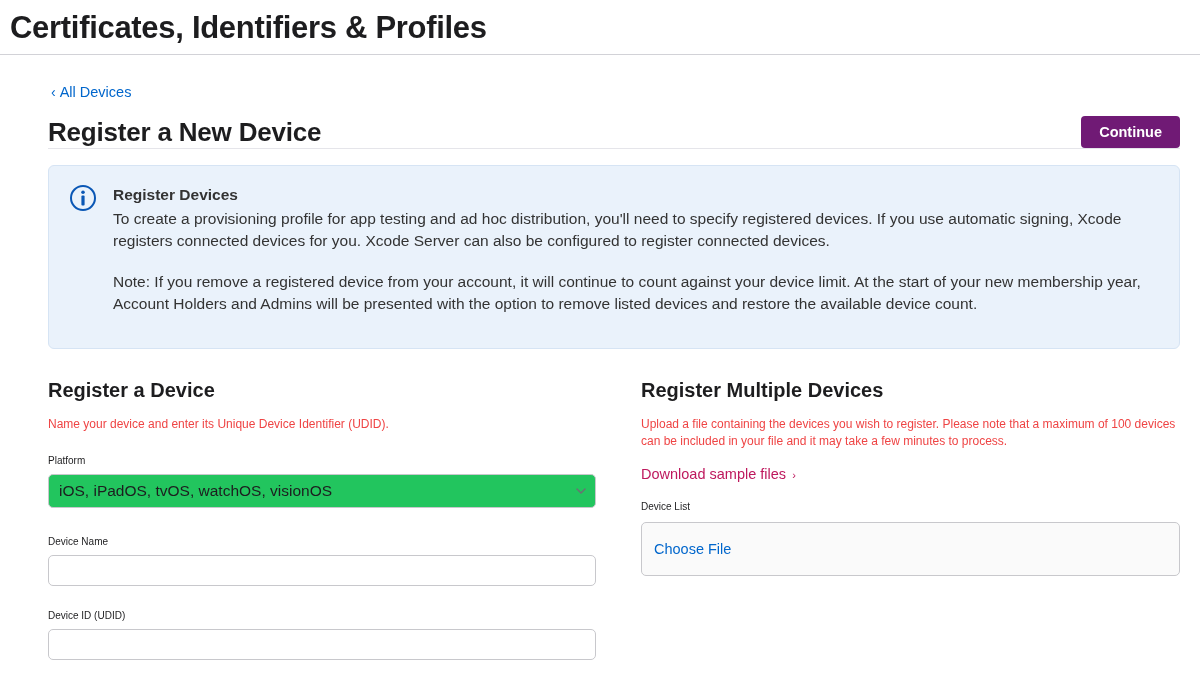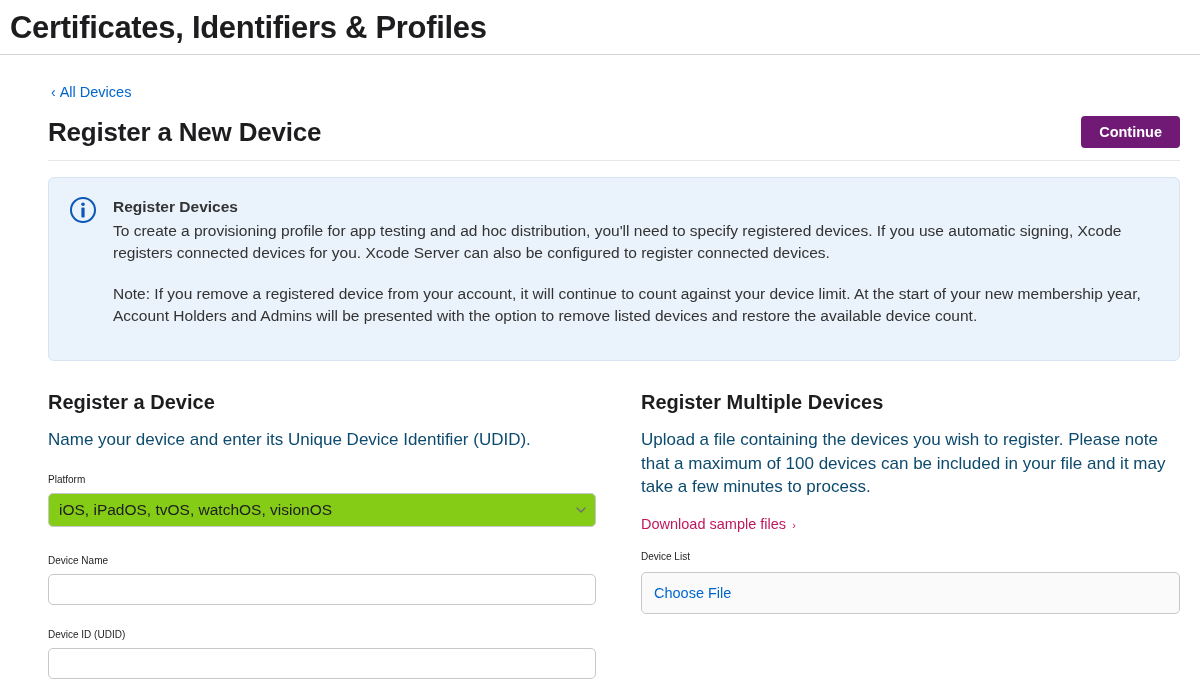--- a/index.html
+++ b/index.html
@@ -38,21 +38,21 @@
     }
     .back-link .chev {
       font-size: 14px;
       margin-right: 4px;
     }
     .title-row {
       display: flex;
       align-items: center;
       justify-content: space-between;
       margin-top: 15px;
-      padding-bottom: 12px;
+      padding-bottom: 0;
       border-bottom: 1px solid #e5e5ea;
     }
     .title-row h2 {
       font-size: 26px;
       font-weight: 700;
       letter-spacing: -0.2px;
     }
     .continue-btn {
       background: #701a75;
       color: #fff;
@@ -107,43 +107,43 @@
     .col-right {
       flex: 1;
       padding-left: 20px;
     }
     .section-title {
       font-size: 20px;
       font-weight: 700;
       margin-bottom: 14px;
     }
     .section-desc {
-      font-size: 17px;
-      color: #0c4a6e;
+      font-size: 12px;
+      color: #ef4444;
       line-height: 1.4;
       margin-bottom: 22px;
     }
     .field-label {
       font-size: 10px;
       color: #1d1d1f;
       margin-bottom: 8px;
       display: block;
     }
     .select-wrap {
       position: relative;
       width: 100%;
       margin-bottom: 28px;
     }
     .select-display {
       width: 100%;
       border: 1px solid #c8c8cc;
       border-radius: 5px;
       padding: 7px 32px 7px 10px;
       font-size: 15.5px;
-      background: #84cc16;
+      background: #22c55e;
       cursor: pointer;
       display: flex;
       align-items: center;
       justify-content: space-between;
       height: 34px;
     }
     .select-chevron {
       position: absolute;
       right: 4px;
       top: 50%;
@@ -171,21 +171,21 @@
       font-size: 14.5px;
     }
     .link-inline .chev-r {
       margin-left: 3px;
       font-size: 11px;
     }
     .file-box {
       margin-top: 10px;
       border: 1px solid #c8c8cc;
       border-radius: 5px;
-      padding: 11px 12px;
+      padding: 17px 12px;
       background: #fafafa;
     }
     .file-box a {
       color: #0066cc;
       text-decoration: none;
       font-size: 14.5px;
     }
     .mt-label {
       margin-top: 18px;
     }

